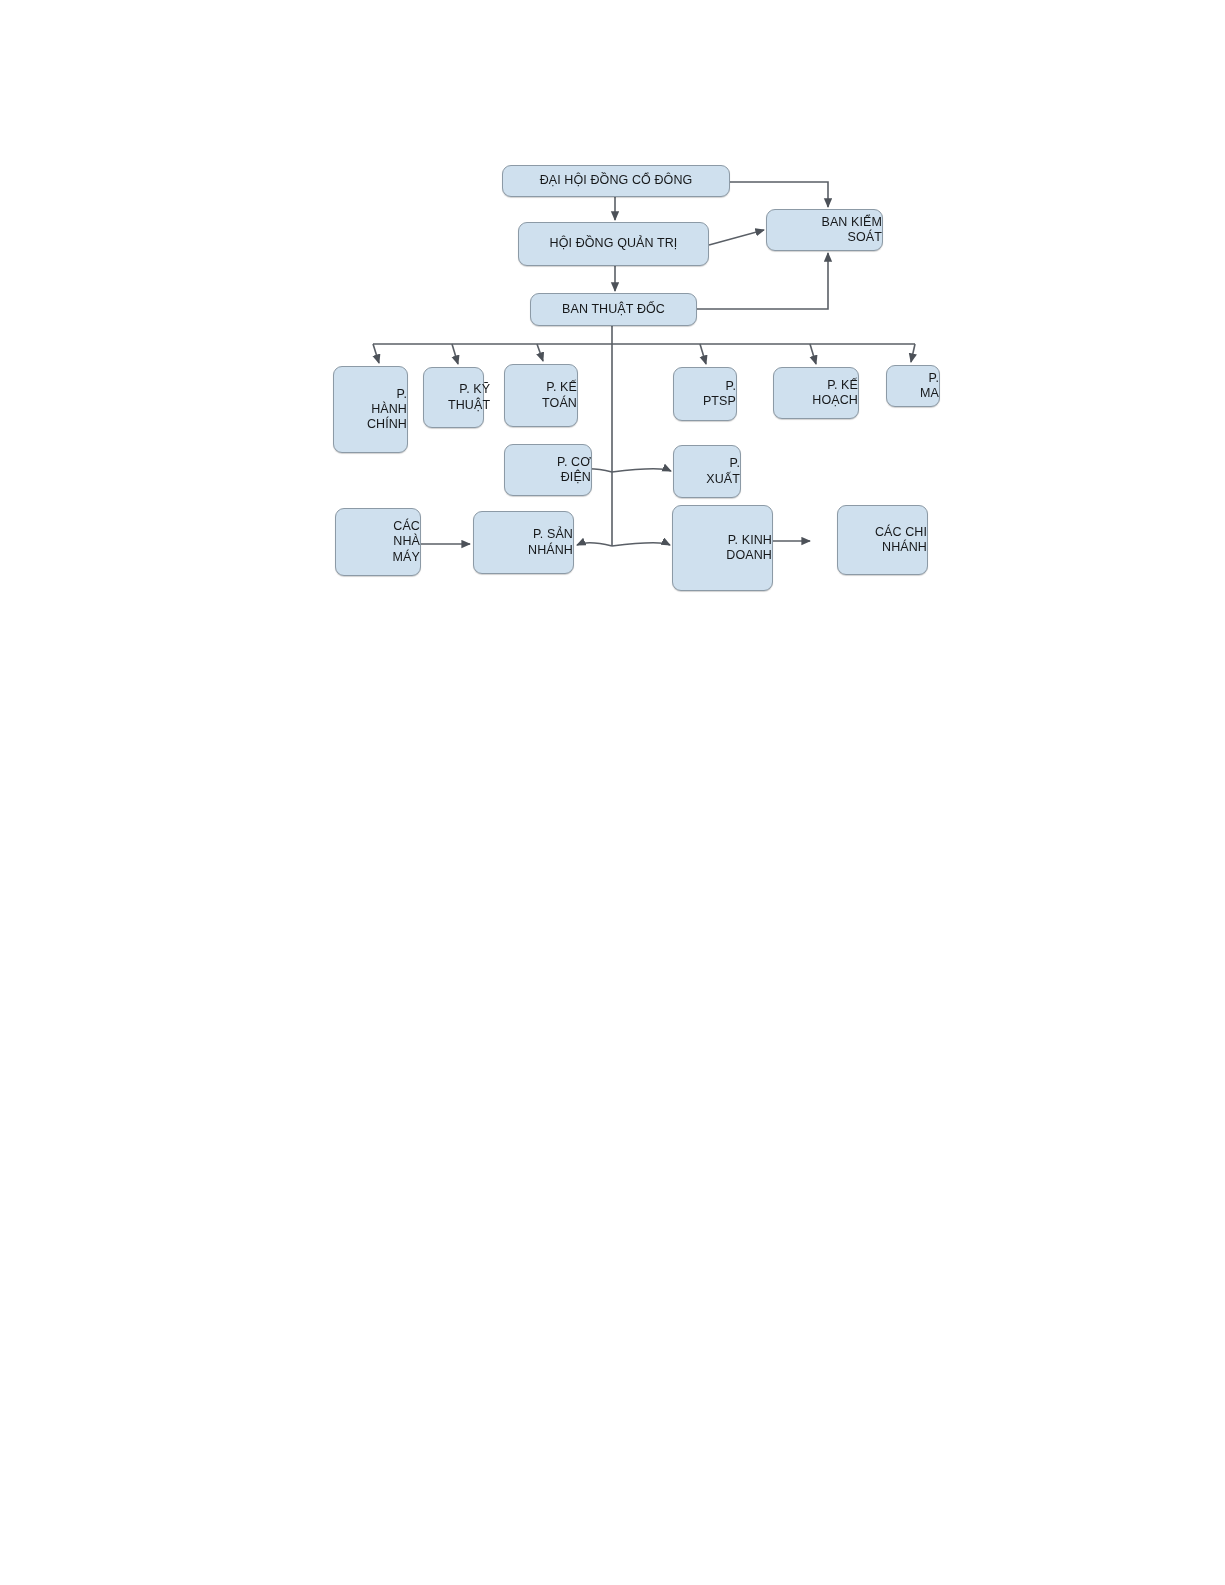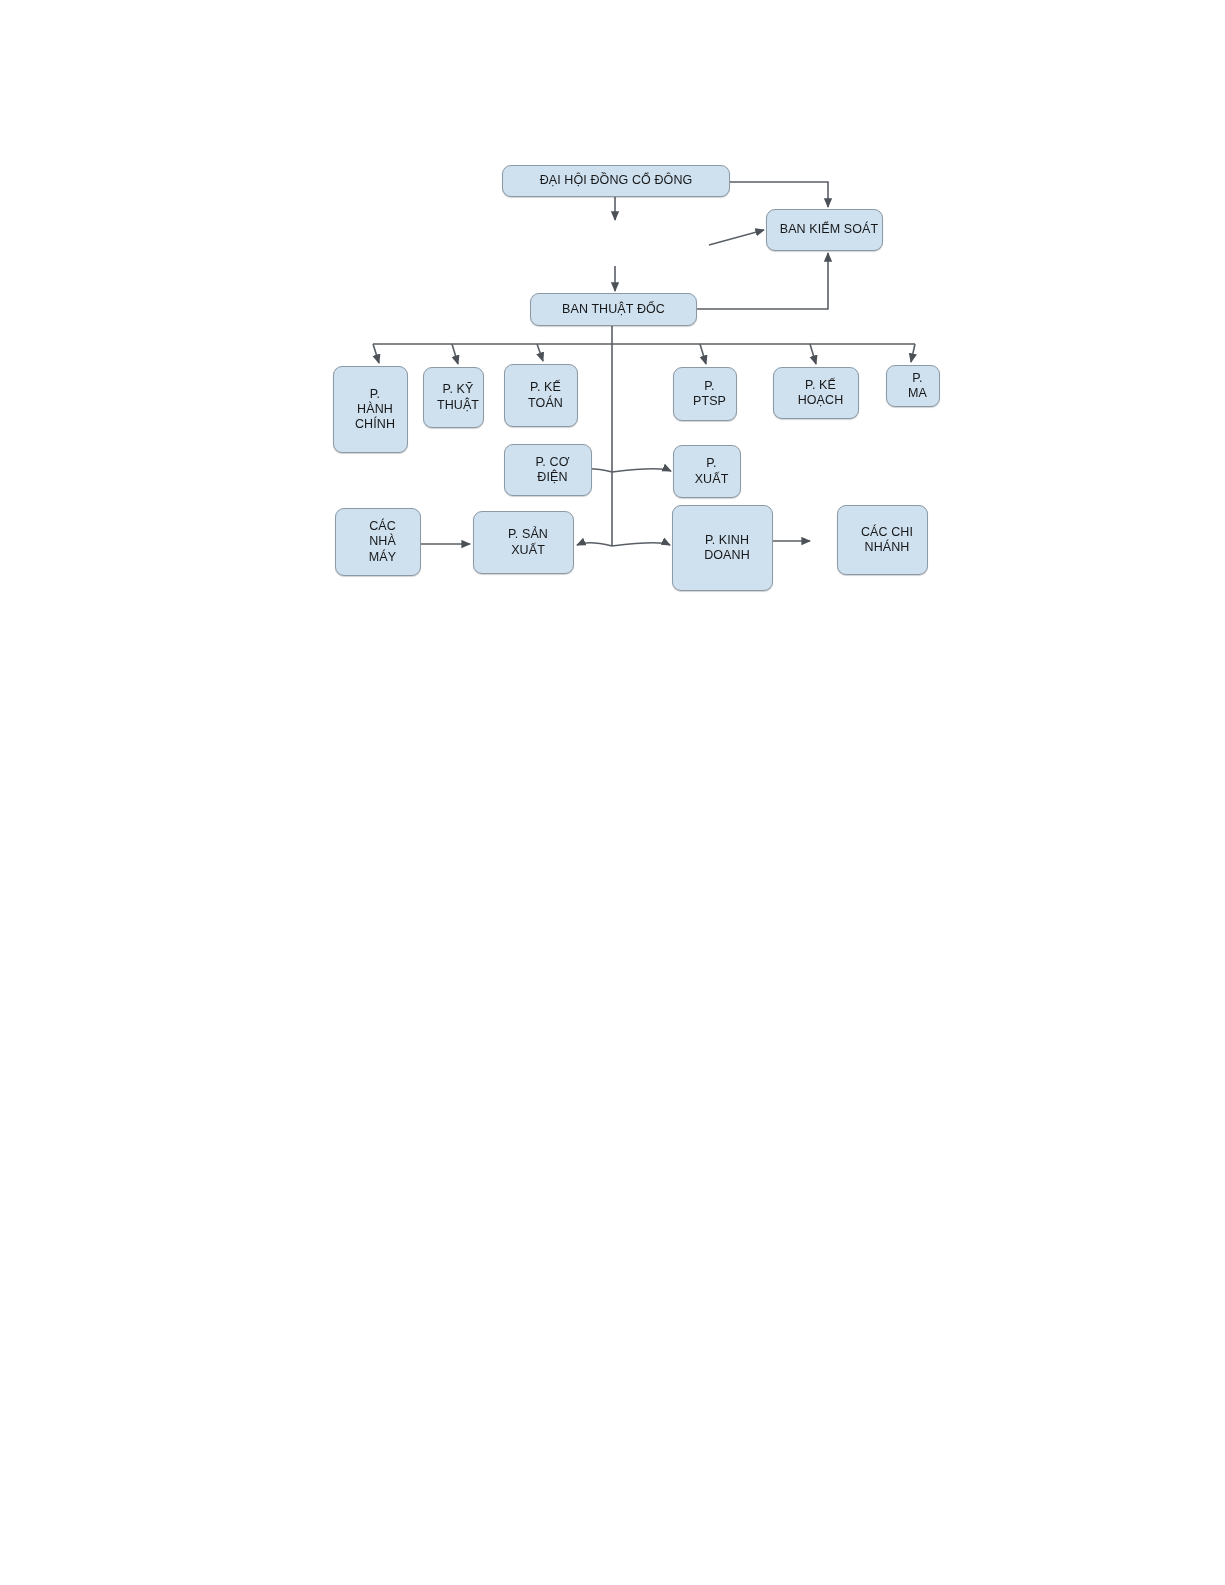--- a/index.html
+++ b/index.html
@@ -49,22 +49,22 @@
     line-height: 1.22;
     letter-spacing: 0.1px;
     white-space: pre-line;
     color: #16181a;
   }
   .node.center .label {
     text-align: center;
     padding: 0 10px;
   }
   .node.left .label {
-    text-align: center;
-    padding: 0 0 0 9px;
+    text-align: right;
+    padding: 0 0 0 24px;
   }
 </style>
 </head>
 <body>
 
 <div id="chart-root">
 
   <svg id="edge-layer" viewBox="0 0 1225 1585" width="1225" height="1585" xmlns="http://www.w3.org/2000/svg">
     <defs>
       <marker id="arrowhead" markerWidth="7" markerHeight="7" refX="5.4" refY="2.6" orient="auto" markerUnits="strokeWidth">
@@ -109,20 +109,23 @@
   </svg>
 
   <div class="node center" style="left:502px; top:165px; width:228px; height:32px;">
     <span class="label">ĐẠI HỘI ĐỒNG CỔ ĐÔNG</span>
   </div>
 
   <div class="node left" style="left:766px; top:209px; width:117px; height:42px;">
     <span class="label">BAN KIỂM SOÁT</span>
   </div>
 
+  <div class="node center" style="left:518px; top:222px; width:191px; height:44px;">
+    <span class="label">HỘI ĐỒNG QUẢN TRỊ</span>
+  </div>
 
   <div class="node center" style="left:530px; top:293px; width:167px; height:33px;">
     <span class="label">BAN THUẬT ĐỐC</span>
   </div>
 
   <div class="node left" style="left:333px; top:366px; width:75px; height:87px;">
     <span class="label">P.
 HÀNH
 CHÍNH</span>
   </div>
@@ -163,21 +166,21 @@
   </div>
 
   <div class="node left" style="left:335px; top:508px; width:86px; height:68px;">
     <span class="label">CÁC
 NHÀ
 MÁY</span>
   </div>
 
   <div class="node left" style="left:473px; top:511px; width:101px; height:63px;">
     <span class="label">P. SẢN
-XUẤT</span>
+NHÁNH</span>
   </div>
 
   <div class="node left" style="left:672px; top:505px; width:101px; height:86px;">
     <span class="label">P. KINH
 DOANH</span>
   </div>
 
   <div class="node left" style="left:812px; top:505px; width:91px; height:70px;margin-left:25px;">
     <span class="label">CÁC CHI
 NHÁNH</span>

